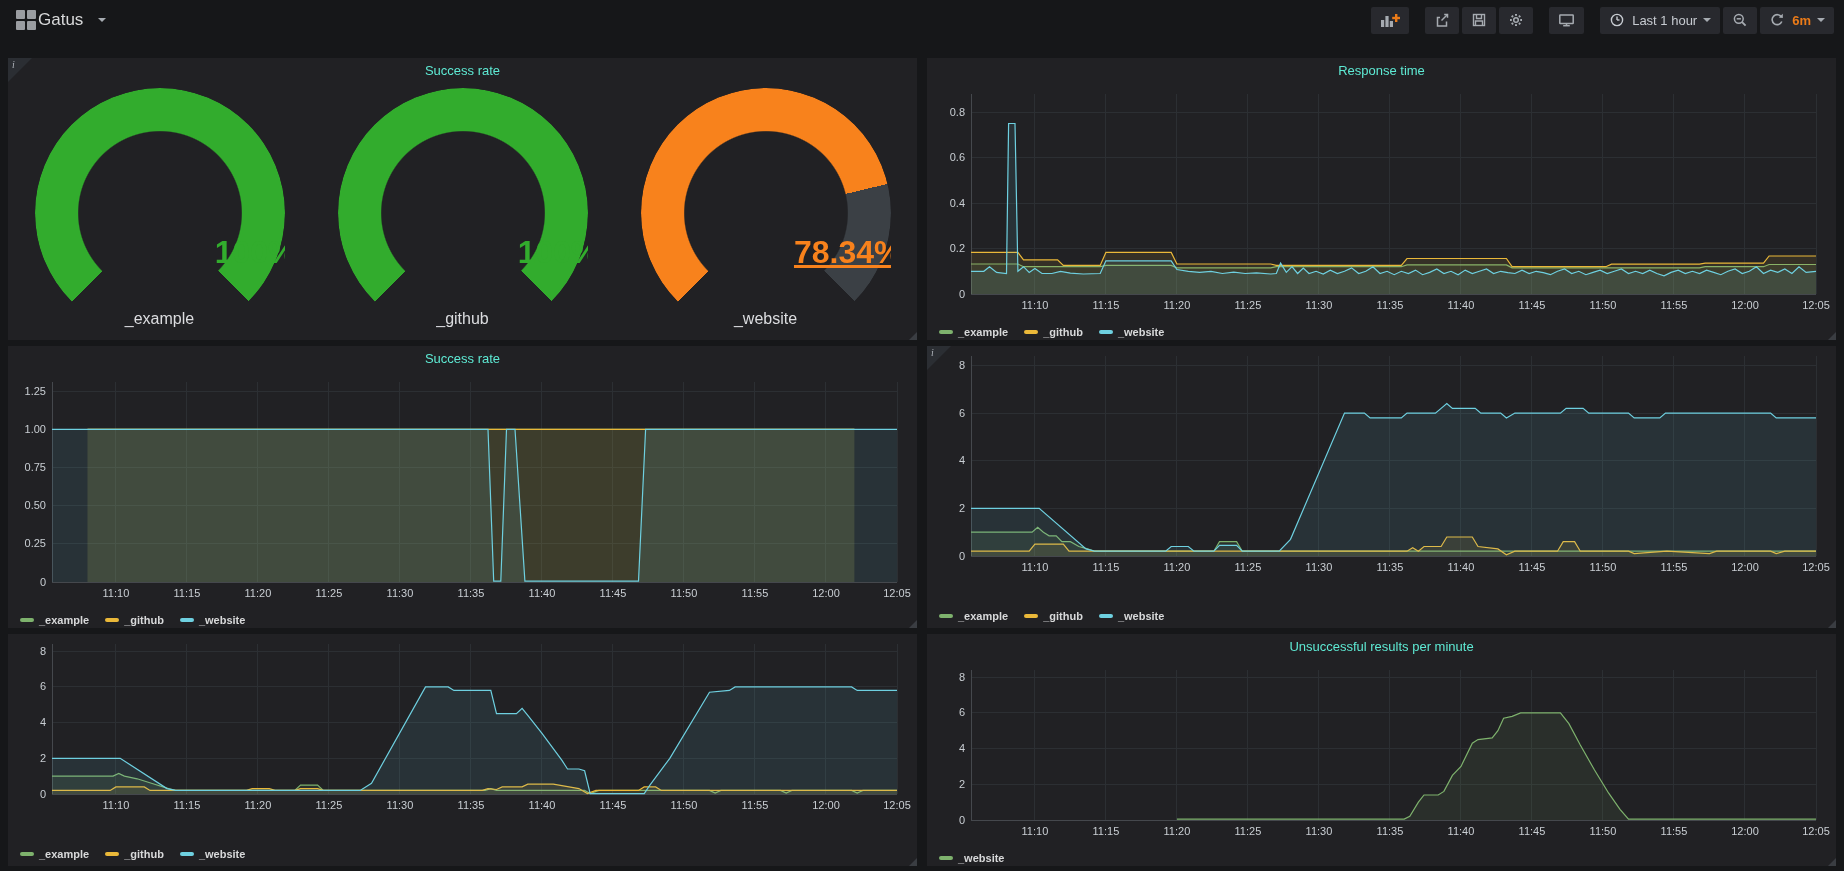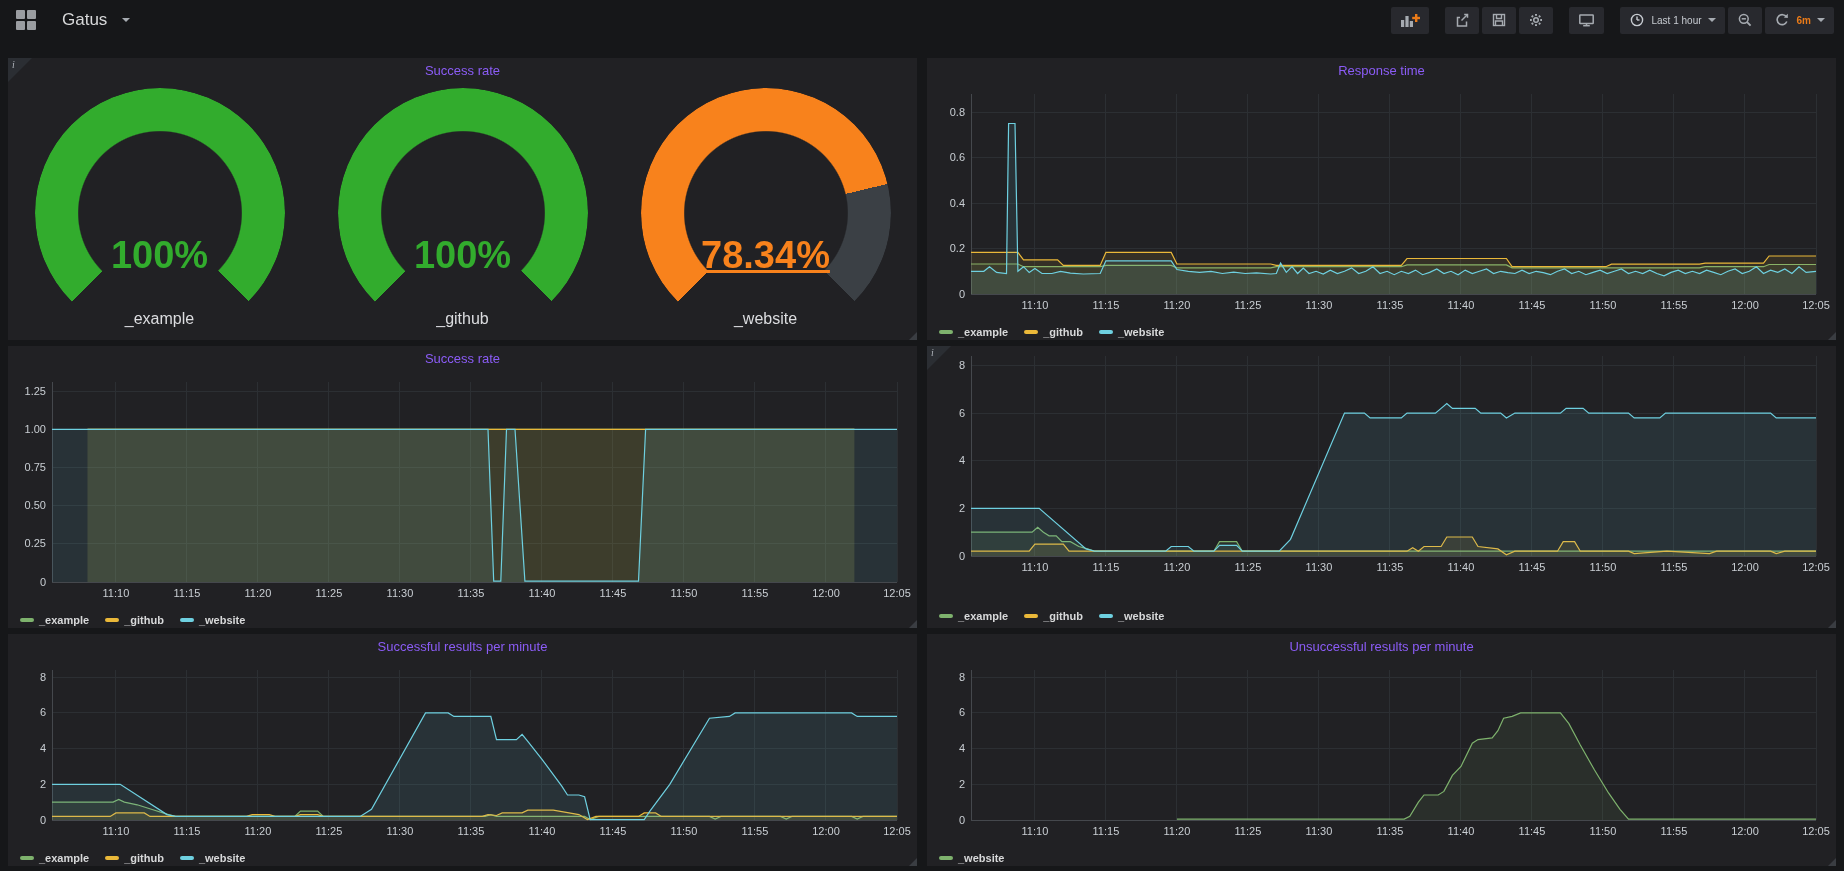--- a/index.html
+++ b/index.html
@@ -7,58 +7,58 @@
     width:1844px;height:871px;overflow:hidden;position:relative;
     background:#161719;font-family:"Liberation Sans",sans-serif;
     -webkit-font-smoothing:antialiased;
   }
   
   .navbar{position:absolute;top:0;left:0;width:1844px;height:40px;background:#161719;
     display:flex;align-items:center;padding:0 10px;box-sizing:border-box;}
   .nav-left{display:flex;align-items:center;cursor:pointer;padding:4px 6px;}
   .logo-grid{display:grid;grid-template-columns:9px 9px;grid-template-rows:9px 9px;gap:2px;}
   .logo-grid div{background:#9a9da1;border-radius:1px;}
-  .dash-title{font-size:17px;color:#d8d9da;margin:0 9px 0 26px;}
+  .dash-title{font-size:17px;color:#d8d9da;margin:0 9px 0 2px;}
   .caret{width:0;height:0;border-left:4px solid transparent;border-right:4px solid transparent;
     border-top:4px solid #a6abb1;display:inline-block;margin-left:6px;}
   .nav-right{margin-left:auto;display:flex;align-items:center;}
   .nav-btn{height:27px;background:#28292e;border-radius:2px;display:flex;align-items:center;
-    padding:0 9px;color:#c7cbd1;font-size:10px;cursor:pointer;margin-left:3px;}
+    padding:0 9px;color:#c7cbd1;font-size:13px;cursor:pointer;margin-left:3px;}
   .nav-btn svg{display:block;}
   .gap-l{margin-left:16px;}
   .orange-txt{color:#eb7b18;font-weight:700;margin-left:7px;}
   .time-txt{margin-left:7px;}
   
   .dashboard{position:absolute;top:40px;left:0;width:1844px;box-sizing:border-box;
     padding:18px 8px 0;display:grid;grid-template-columns:909px 909px;
     grid-template-rows:282px 282px 232px;gap:6px 10px;}
   .panel{background:#212124;position:relative;display:flex;flex-direction:column;}
   .panel-header{height:26px;line-height:26px;text-align:center;font-size:13px;font-weight:500;
-    color:#8b5cf6;cursor:pointer;flex:0 0 auto;}
+    color:#5eead4;cursor:pointer;flex:0 0 auto;}
   .chart{flex:1 1 auto;position:relative;margin:0 6px;cursor:crosshair;}
   .legend{flex:0 0 24px;display:flex;align-items:center;gap:16px;padding-left:12px;}
   .legend-item{display:flex;align-items:center;gap:5px;cursor:pointer;}
   .legend-dash{width:14px;height:4px;border-radius:2px;display:inline-block;}
   .legend-label{font-size:11px;font-weight:600;color:#d8d9da;}
   
   .info-corner{position:absolute;top:0;left:0;width:0;height:0;
     border-top:24px solid #2b2e33;border-right:24px solid transparent;cursor:pointer;z-index:2;}
   .info-corner i{position:absolute;top:-23px;left:4px;font-size:10px;font-style:italic;
     font-family:"Liberation Serif",serif;color:#aeb3ba;}
   .resize-handle{position:absolute;right:0;bottom:0;width:0;height:0;
     border-bottom:8px solid #3a3d42;border-left:8px solid transparent;cursor:nwse-resize;}
   
   .gauge-row{flex:1 1 auto;display:flex;justify-content:space-around;align-items:flex-start;}
   .gauge-block{position:relative;display:flex;flex-direction:column;align-items:center;width:33%;}
   .gauge-wrap{position:relative;width:250px;height:222px;overflow:hidden;margin-top:4px;}
   .gauge-ring{position:absolute;top:0;left:0;width:250px;height:250px;border-radius:50%;
     -webkit-mask-image:radial-gradient(closest-side,transparent 65%,#000 66%);
     mask-image:radial-gradient(closest-side,transparent 65%,#000 66%);}
-  .gauge-value{position:absolute;top:146px;left:0;width:100%;text-align:center;
-    font-size:38px;font-weight:600;}
+  .gauge-value{position:absolute;top:146px;left:12px;width:100%;text-align:right;
+    font-size:32px;font-weight:600;}
   .gauge-label{margin-top:0px;font-size:16px;color:#dcdde0;}
 </style>
 </head>
 <body>
 
 <div class="navbar">
   <div class="nav-left">
     <span class="logo-grid">
         <div></div>
         <div></div>
@@ -376,21 +376,20 @@
         </span>
         <span class="legend-item">
           <span class="legend-dash" style="background: rgb(110, 208, 224);"></span>
           <span class="legend-label">_website</span>
         </span>
       </div>
     <span class="resize-handle"></span>
   </section>
 
   <section class="panel">
-    <div class="panel-header">Successful results per minute</div>
     <div class="chart"><svg width="897" height="182">
           <defs>
             <clipPath id="clip4">
               <rect x="38" y="9" width="845" height="152"></rect>
             </clipPath>
           </defs>
           <line x1="101.90756302521008" y1="10" x2="101.90756302521008" y2="160" stroke="#2c2f33" stroke-width="1" shape-rendering="crispEdges"></line>
           <line x1="172.9159663865546" y1="10" x2="172.9159663865546" y2="160" stroke="#2c2f33" stroke-width="1" shape-rendering="crispEdges"></line>
           <line x1="243.92436974789916" y1="10" x2="243.92436974789916" y2="160" stroke="#2c2f33" stroke-width="1" shape-rendering="crispEdges"></line>
           <line x1="314.9327731092437" y1="10" x2="314.9327731092437" y2="160" stroke="#2c2f33" stroke-width="1" shape-rendering="crispEdges"></line>

